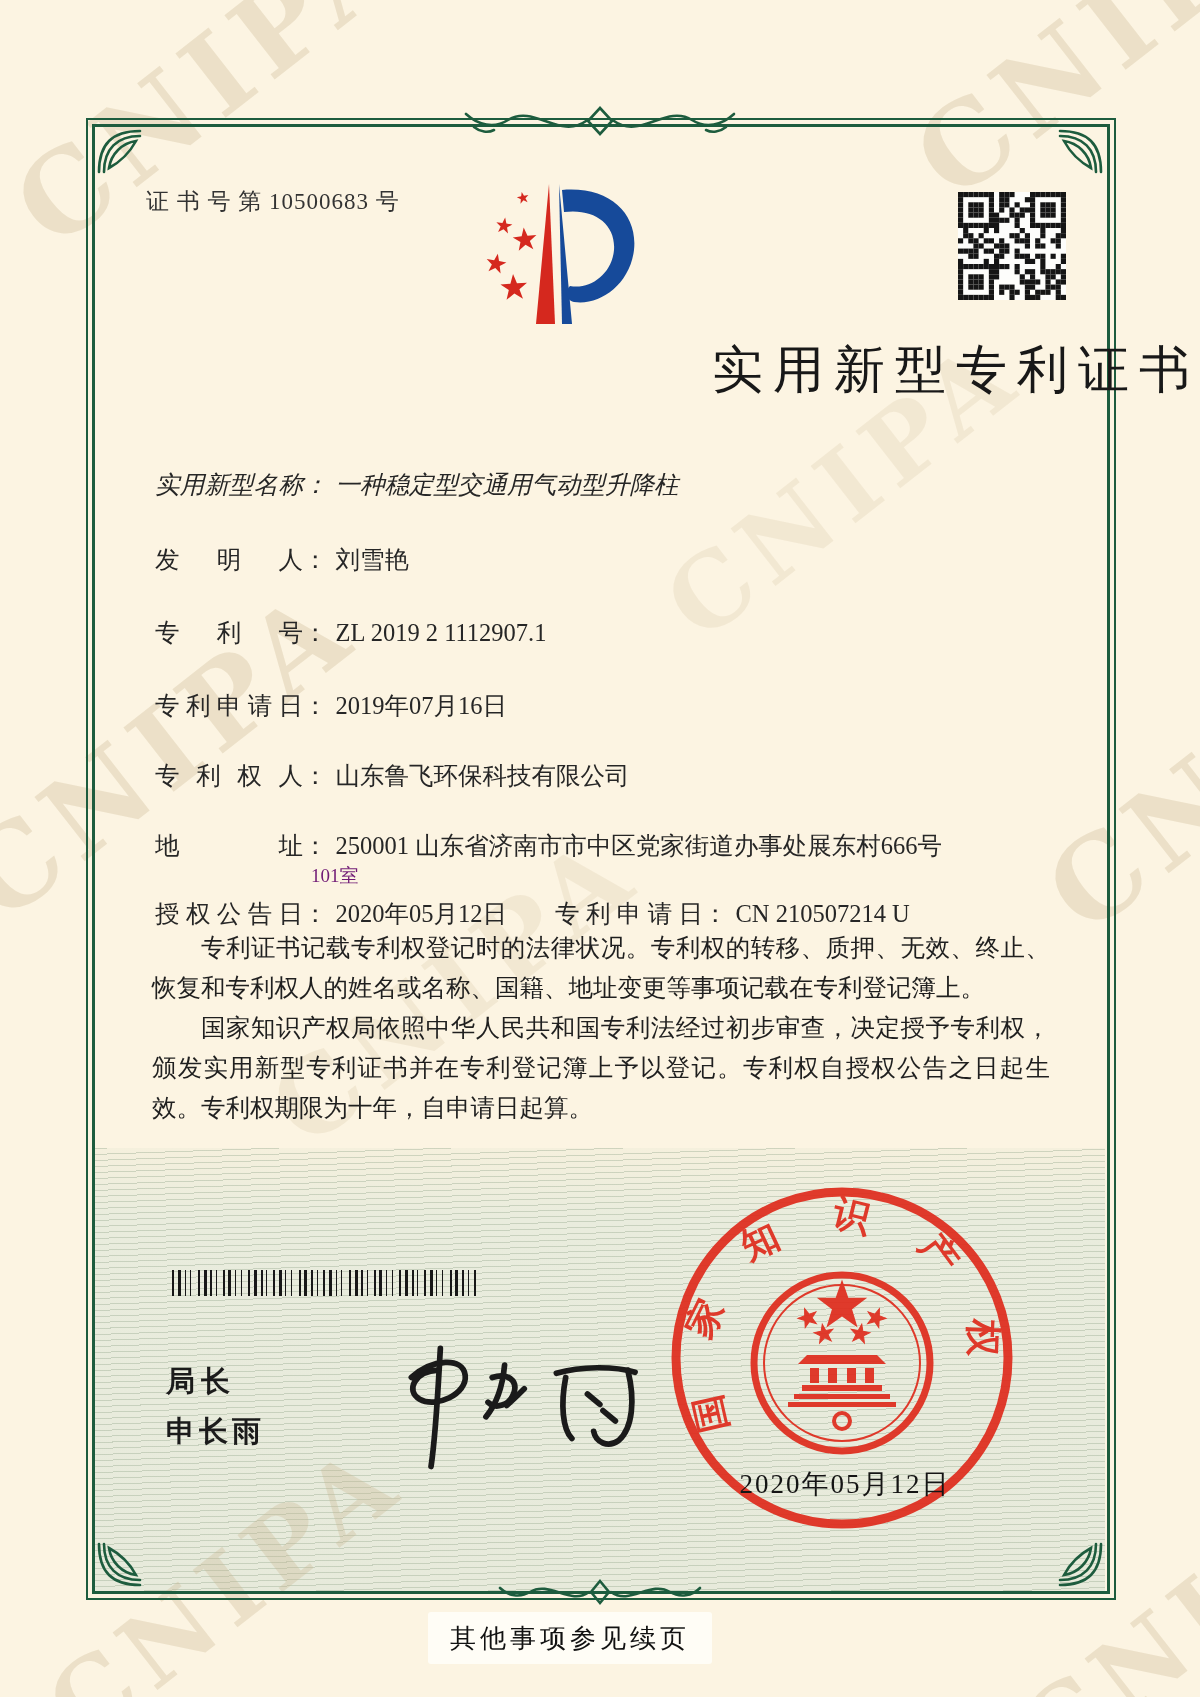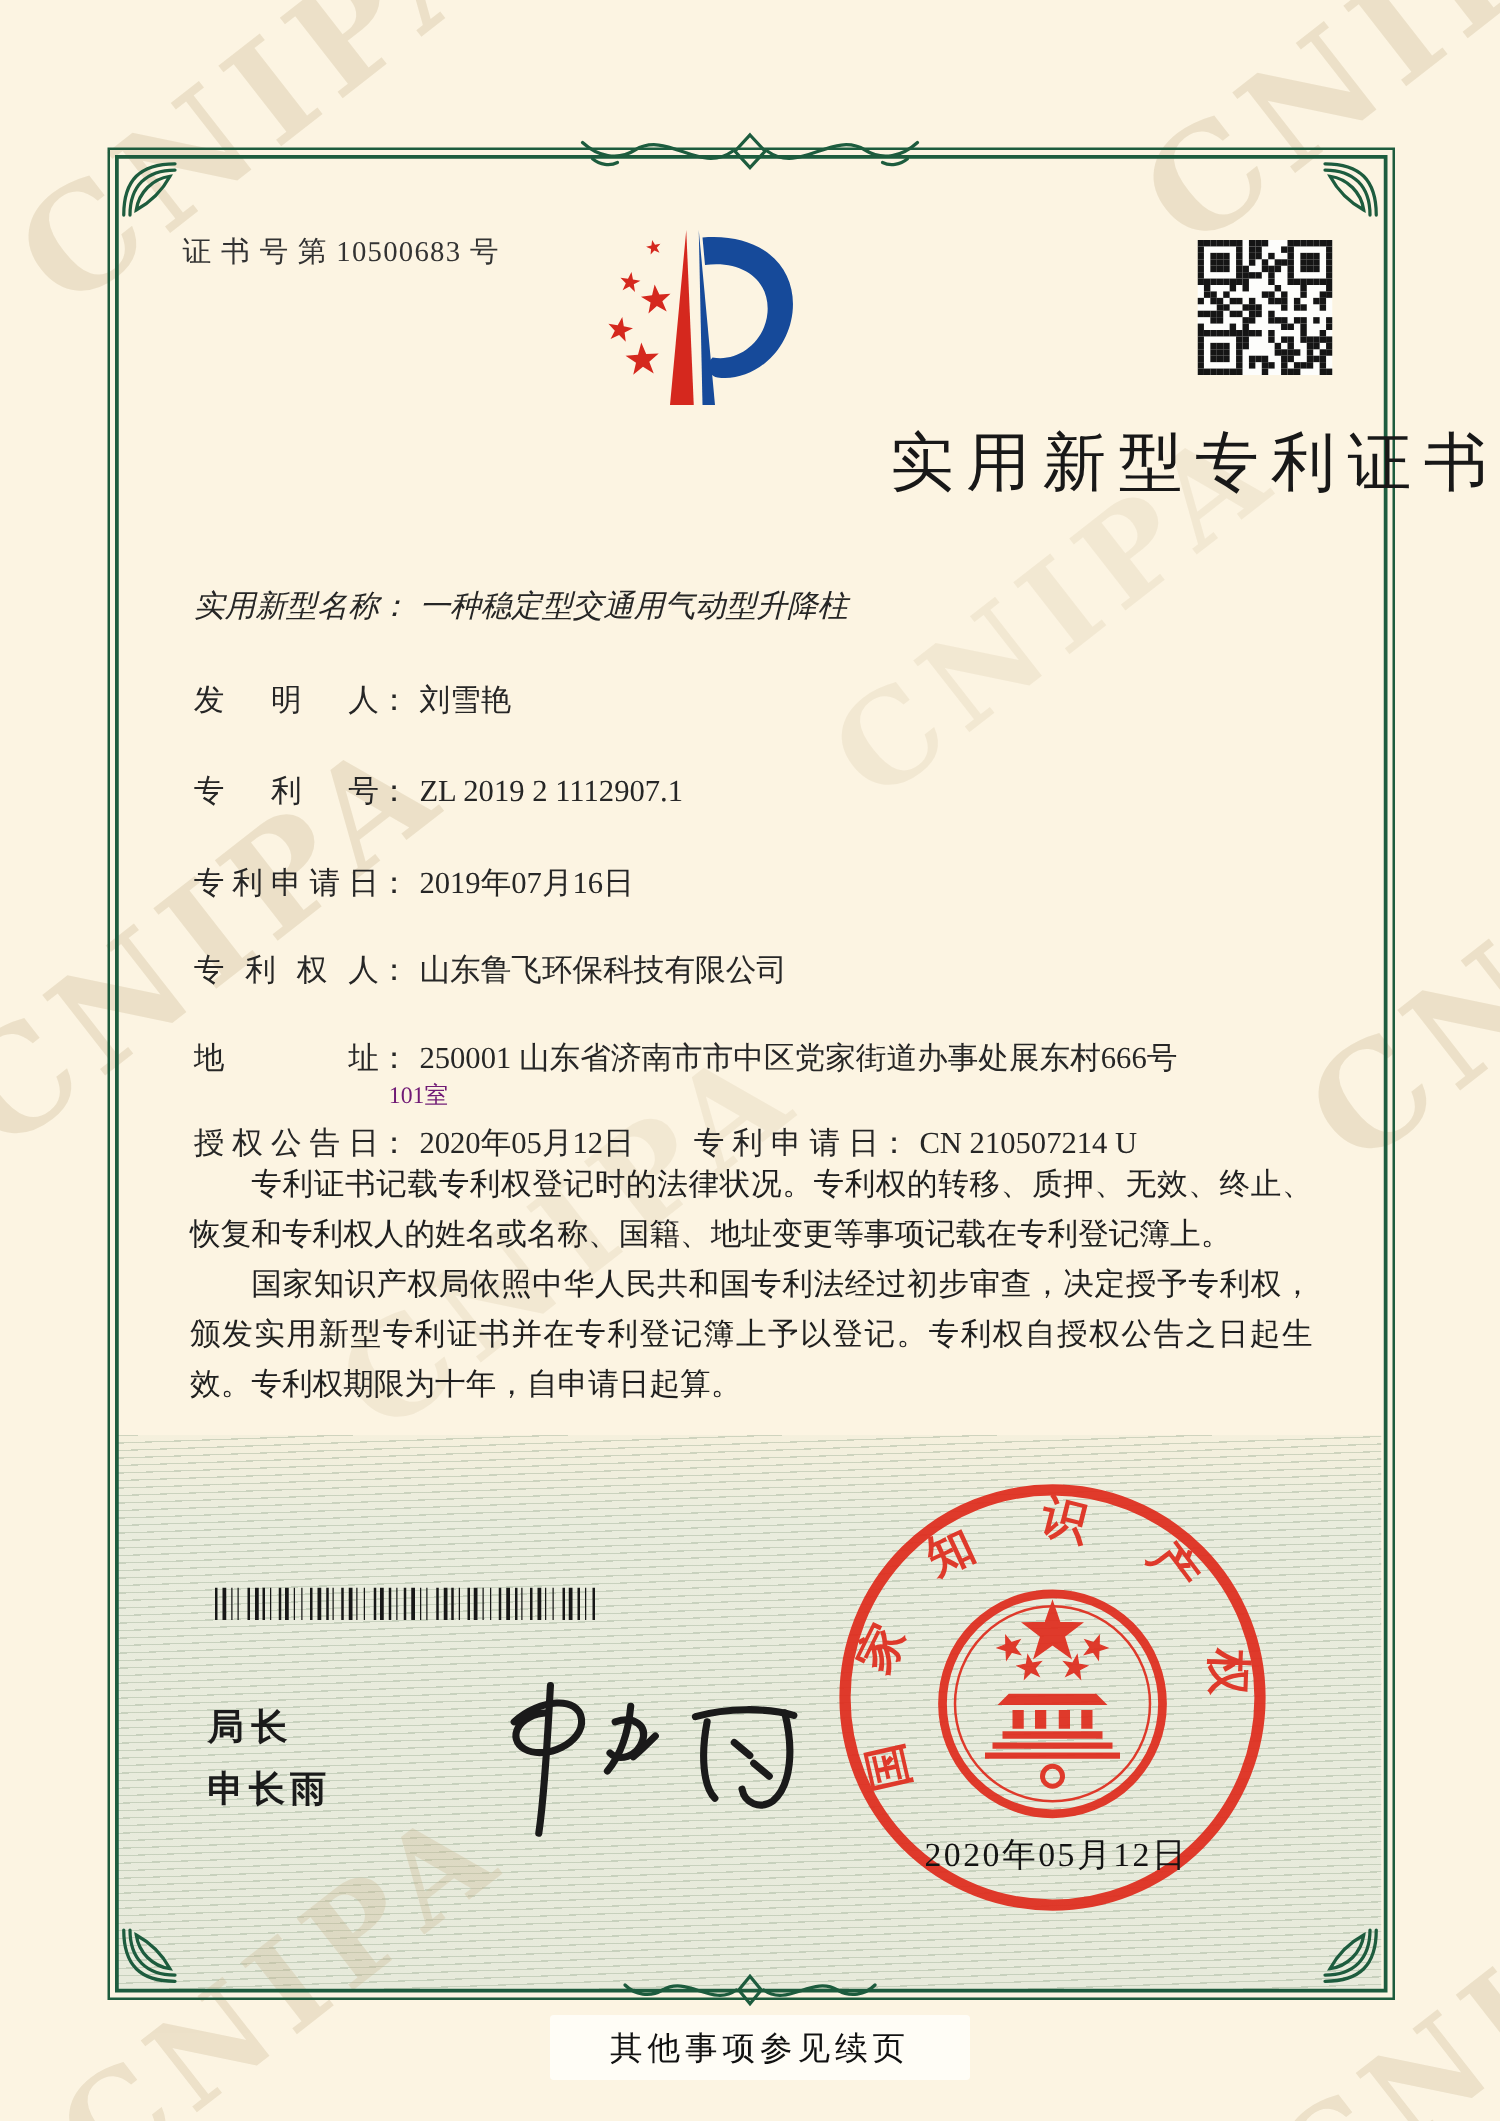--- a/index.html
+++ b/index.html
@@ -49,21 +49,21 @@
   .dir-title{position:absolute;left:166px;top:1362px;font-size:29px;font-weight:600;
              letter-spacing:6px;color:#1b1b1b;z-index:8;}
   .dir-name{position:absolute;left:166px;top:1412px;font-size:29px;font-weight:600;
             letter-spacing:4px;color:#1b1b1b;z-index:8;}
   .signature{position:absolute;left:372px;top:1340px;width:290px;height:135px;z-index:9;}
   .seal{position:absolute;left:662px;top:1178px;width:360px;height:360px;z-index:8;opacity:.92;}
   .seal-date{position:absolute;left:700px;top:1466px;width:290px;text-align:center;font-size:27px;
              letter-spacing:2px;color:#141414;z-index:9;white-space:nowrap;}
   .page-no{position:absolute;left:0;top:1550px;width:100%;text-align:center;font-size:20px;
            letter-spacing:3px;color:#2e2e2e;z-index:8;}
-  .note-box{position:absolute;left:440px;top:1612px;width:336px;height:52px;background:#fffdf6;
+  .note-box{position:absolute;left:428px;top:1612px;width:284px;height:52px;background:#fffdf6;
             border-radius:3px;z-index:8;display:flex;align-items:center;justify-content:center;}
   .note-box span{font-size:26px;letter-spacing:4px;color:#111;}
   svg .ink{stroke:#1a1a1a;stroke-width:5.5;fill:none;stroke-linecap:round;stroke-linejoin:round;}
   svg .vine{stroke:#1d5c3e;stroke-width:2.6;fill:none;stroke-linecap:round;}
 </style>
 </head>
 <body>
 
 <div class="page">
 

